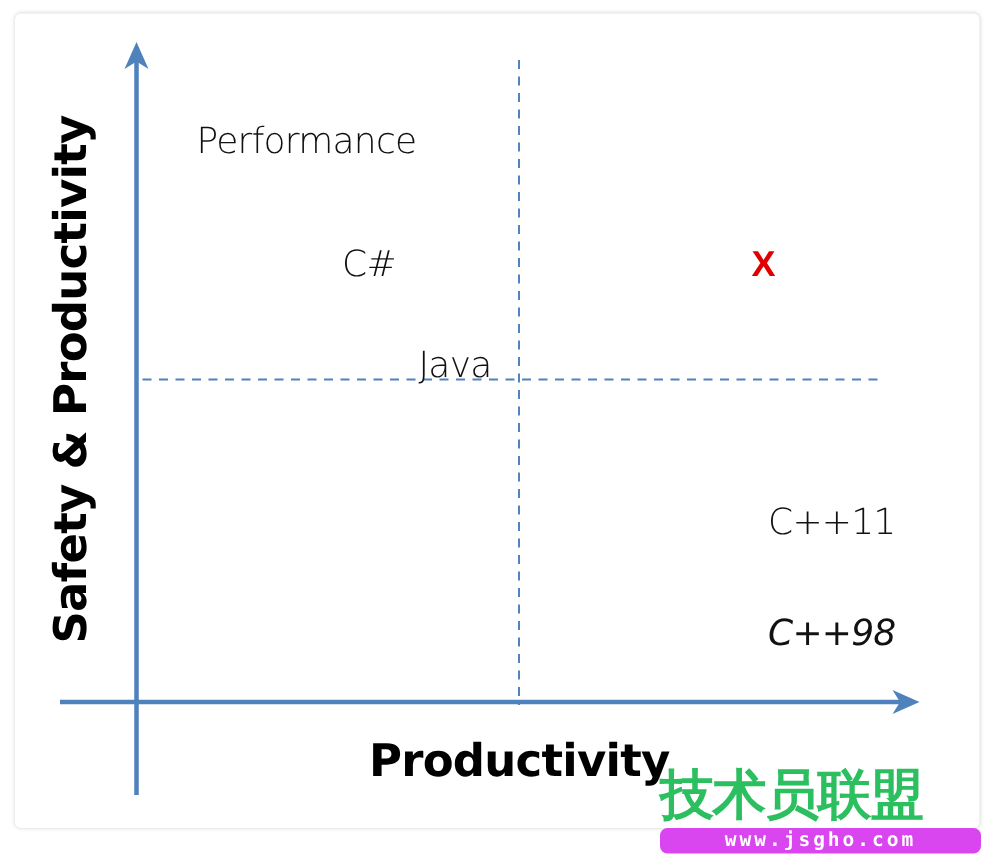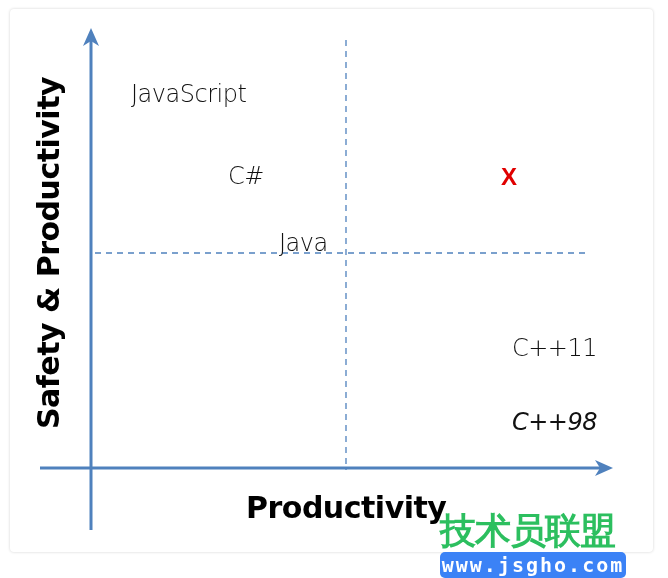--- a/index.html
+++ b/index.html
@@ -5,21 +5,21 @@
   html, body { margin:0; padding:0; background:#ffffff; }
   body { width:668px; height:578px; position:relative; overflow:hidden; font-family:"Liberation Sans", sans-serif; }
   .card { position:absolute; left:10px; left:10px; top:9px; width:643px; height:543px; background:#fff; border-radius:4px; box-shadow:0 0 3px rgba(0,0,0,0.18); }
   svg.axes { position:absolute; left:0; top:0; }
   .lbl { position:absolute; color:#111; font-size:24px; font-family:"DejaVu Sans", sans-serif; font-weight:300; letter-spacing:-0.5px; white-space:nowrap; }
   .xmark { position:absolute; color:#e00000; font-weight:bold; font-size:24px; font-family:"Liberation Sans", sans-serif; }
   .xlabel { position:absolute; left:246px; top:490px; font-size:30px; font-weight:bold; color:#000; font-family:"DejaVu Sans", sans-serif; letter-spacing:-0.5px; }
   .ylabel { position:absolute; left:48px; top:253px; transform:translate(-50%,-50%) rotate(-90deg); font-size:30px; font-weight:bold; color:#000; font-family:"DejaVu Sans", sans-serif; white-space:nowrap; letter-spacing:-0.5px; }
   .wm { position:absolute; left:440px; top:512px; }
   .wm-cn { color:#2cbf5f; font-size:36px; font-weight:bold; font-family:"DejaVu Sans", sans-serif; letter-spacing:-1px; line-height:38px; }
-  .wm-url { margin-top:2px; background:#3b82f6; color:#fff; font-size:20px; font-weight:bold; border-radius:5px; padding:1px 0; text-align:center; width:186px; letter-spacing:2px; font-family:"DejaVu Sans Mono", monospace; }
+  .wm-url { margin-top:2px; background:#d946ef; color:#fff; font-size:13px; font-weight:bold; border-radius:5px; padding:1px 0; text-align:center; width:214px; letter-spacing:2px; font-family:"DejaVu Sans Mono", monospace; }
 </style>
 </head>
 <body>
 
 <div class="card"></div>
 
 <svg class="axes" width="668" height="578">
 
   <line x1="346" y1="40" x2="346" y2="470" stroke="#4f81bd" stroke-width="1.3" stroke-dasharray="6,5"></line>
   <line x1="95" y1="253" x2="585" y2="253" stroke="#4f81bd" stroke-width="1.3" stroke-dasharray="6,5"></line>
@@ -27,21 +27,21 @@
   <line x1="91" y1="530" x2="91" y2="38" stroke="#4f81bd" stroke-width="3"></line>
   <polygon points="91,28 83,46 91,41 99,46" fill="#4f81bd"></polygon>
 
   <line x1="40" y1="468" x2="600" y2="468" stroke="#4f81bd" stroke-width="3"></line>
   <polygon points="613,468 595,460 600,468 595,476" fill="#4f81bd"></polygon>
 </svg>
 
 <div class="ylabel">Safety &amp; Productivity</div>
 <div class="xlabel">Productivity</div>
 
-<div class="lbl" style="left:131px;top:80px;">JavaScript</div>
+<div class="lbl" style="left:131px;top:80px;">Performance</div>
 <div class="lbl" style="left:228px;top:162px;">C#</div>
 <div class="lbl" style="left:279px;top:229px;">Java</div>
 <div class="lbl" style="left:512px;top:334px;">C++11</div>
 <div class="lbl" style="left:512px;top:408px;font-style:italic;">C++98</div>
 <div class="xmark" style="left:501px;top:163px;">X</div>
 
 <div class="wm">
   <div class="wm-cn">技术员联盟</div>
   <div class="wm-url">www.jsgho.com</div>
 </div>

